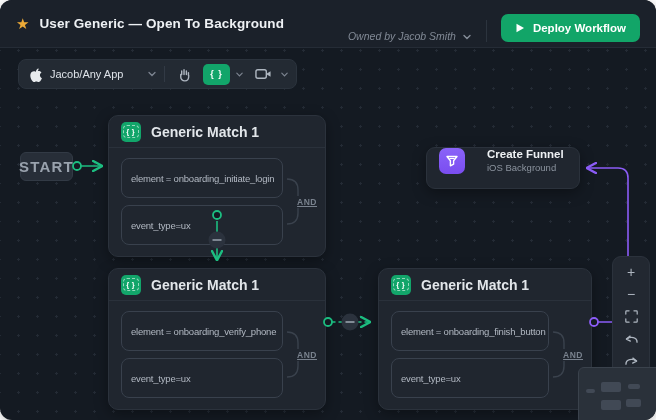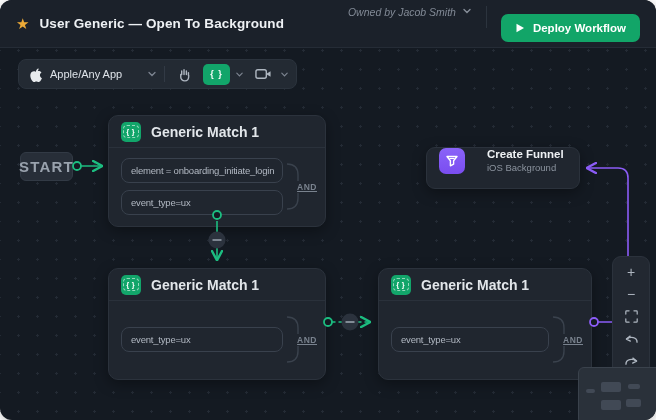--- a/index.html
+++ b/index.html
@@ -11,21 +11,21 @@
   
   .topbar{
     position:absolute; left:0; top:0; width:100%; height:48px;
     background:#1b212a; border-bottom:1px solid #252c36;
     display:flex; align-items:center; justify-content:space-between;
     padding:0 16px; z-index:10;
   }
   .topbar-left{ display:flex; align-items:center; gap:10px; }
   .star{ color:#eba937; font-size:15px; line-height:1; }
   .doc-title{ color:#eef1f4; font-size:13.5px; font-weight:bold; letter-spacing:.1px; }
-  .topbar-right{ display:flex; align-items:flex-start; }
+  .topbar-right{ display:flex; align-items:flex-end; }
   .owner{ color:#828a96; font-size:10.5px; font-style:italic; }
   .owner-chev{ margin-left:6px; display:flex; }
   .tb-divider{ width:1px; height:22px; background:#2c343e; margin:0 14px; }
   .deploy-btn{
     display:flex; align-items:center; gap:8px; background:#12a568; border:none;
     border-radius:7px; padding:8px 14px; cursor:pointer;margin-top:8px;
   }
   .deploy-btn span{ color:#ffffff; font-size:11.5px; font-weight:bold; }
   
   .canvas{
@@ -70,21 +70,21 @@
     display:flex; align-items:center; justify-content:center;
   }
   .badge i{
     font-style:normal; color:#fff; font-size:7.5px; font-weight:bold; letter-spacing:1px;
     border:1px dashed rgba(255,255,255,.55); border-radius:4px; padding:2px 2px; line-height:1;
   }
   .match-title{ color:#e2e6ea; font-size:14px; font-weight:bold; }
   .match-body{ display:flex; align-items:center; padding:10px 6px 11px 12px; }
   .pills{ flex:1; display:flex; flex-direction:column; gap:7px; min-width:0; }
   .pill{
-    height:25px; border:1px solid #39414d; border-radius:8px; display:flex; align-items:center;
+    height:40px; border:1px solid #39414d; border-radius:8px; display:flex; align-items:center;
     padding:0 9px; color:#b2b9c3; font-size:9.5px; letter-spacing:-.2px;
     white-space:nowrap; overflow:hidden; background:#20262f;
   }
   .and-wrap{ position:relative; width:36px; height:57px; flex:0 0 36px; }
   .and-wrap svg{ position:absolute; left:3px; top:0; }
   .and-label{
     position:absolute; right:1px; top:50%; transform:translateY(-50%);
     color:#79828e; font-size:8.5px; font-weight:bold; letter-spacing:.5px;
     background:#20262f; padding:1px 1px;text-decoration:underline;
   }
@@ -153,21 +153,21 @@
     </div>
   </div>
 
   <div class="canvas">
 
     <div class="apptool">
       <div class="app-select">
         <svg class="ic" width="13" height="15" viewBox="0 0 15 17">
           <path fill="#e8ebee" d="M10.3,4.1 c0.5-0.6,0.9-1.5,0.8-2.4 c-0.8,0-1.7,0.5-2.3,1.2 C8.3,3.5,7.9,4.4,8,5.2 C8.9,5.3,9.7,4.8,10.3,4.1 z M12.6,9.3 c0-2,1.7-2.9,1.8-3 c-1-1.4-2.5-1.6-3-1.7 c-1.3-0.1-2.5,0.8-3.1,0.8 c-0.6,0-1.6-0.8-2.7-0.7 c-1.4,0-2.7,0.8-3.4,2.1 c-1.5,2.5-0.4,6.2,1,8.3 c0.7,1,1.5,2.1,2.6,2.1 c1-0.1,1.4-0.7,2.7-0.7 c1.2,0,1.6,0.7,2.7,0.6 c1.1,0,1.8-1,2.5-2 c0.8-1.2,1.1-2.3,1.2-2.4 C14.8,12.7,12.6,11.8,12.6,9.3 z"></path>
         </svg>
-        <span class="lbl">Apple/Any App</span>
+        <span class="lbl">Jacob/Any App</span>
         <span class="chev">
           <svg class="ic" width="10" height="10" viewBox="0 0 10 10">
               <path d="M2 3.5 L5 6.5 L8 3.5" fill="none" stroke="#7c8490" stroke-width="1.3" stroke-linecap="round"></path>
             </svg>
         </span>
       </div>
       <span class="tool-sep"></span>
       <button class="tb-btn">
         <svg class="ic" width="15" height="15" viewBox="0 0 16 16">
           <path d="M5 8 V4.2 M7.5 8 V3 M10 8 V4.2 M12.2 9 V6 M4 8 v2.6 a4.2 4.2 0 0 0 4.2 4.2 h0.3 a4 4 0 0 0 3.9-3.8 L12.5 9" fill="none" stroke="#aeb6c0" stroke-width="1.5" stroke-linecap="round" stroke-linejoin="round"></path>
@@ -244,40 +244,42 @@
 
     <div class="node match-node" style="left:108px; top:220px;">
       <div class="match-head">
         <span class="badge">
             <i>{ }</i>
           </span>
         <span class="match-title">Generic Match 1</span>
       </div>
       <div class="match-body">
         <div class="pills">
+          <div class="pill">element = onboarding_verify_phone</div>
           <div class="pill">event_type=ux</div>
         </div>
         <div class="and-wrap">
           <svg class="ic" width="15" height="57" viewBox="0 0 15 57">
               <path d="M1,6 Q12,6 12,17 V40 Q12,51 1,51" fill="none" stroke="#3a424d" stroke-width="1.4"></path>
             </svg>
           <span class="and-label">AND</span>
         </div>
       </div>
     </div>
 
     <div class="node match-node" style="left:378px; top:220px; width:214px;">
       <div class="match-head">
         <span class="badge">
             <i>{ }</i>
           </span>
         <span class="match-title">Generic Match 1</span>
       </div>
       <div class="match-body">
         <div class="pills">
+          <div class="pill">element = onboarding_finish_button</div>
           <div class="pill">event_type=ux</div>
         </div>
         <div class="and-wrap">
           <svg class="ic" width="15" height="57" viewBox="0 0 15 57">
               <path d="M1,6 Q12,6 12,17 V40 Q12,51 1,51" fill="none" stroke="#3a424d" stroke-width="1.4"></path>
             </svg>
           <span class="and-label">AND</span>
         </div>
       </div>
     </div>

